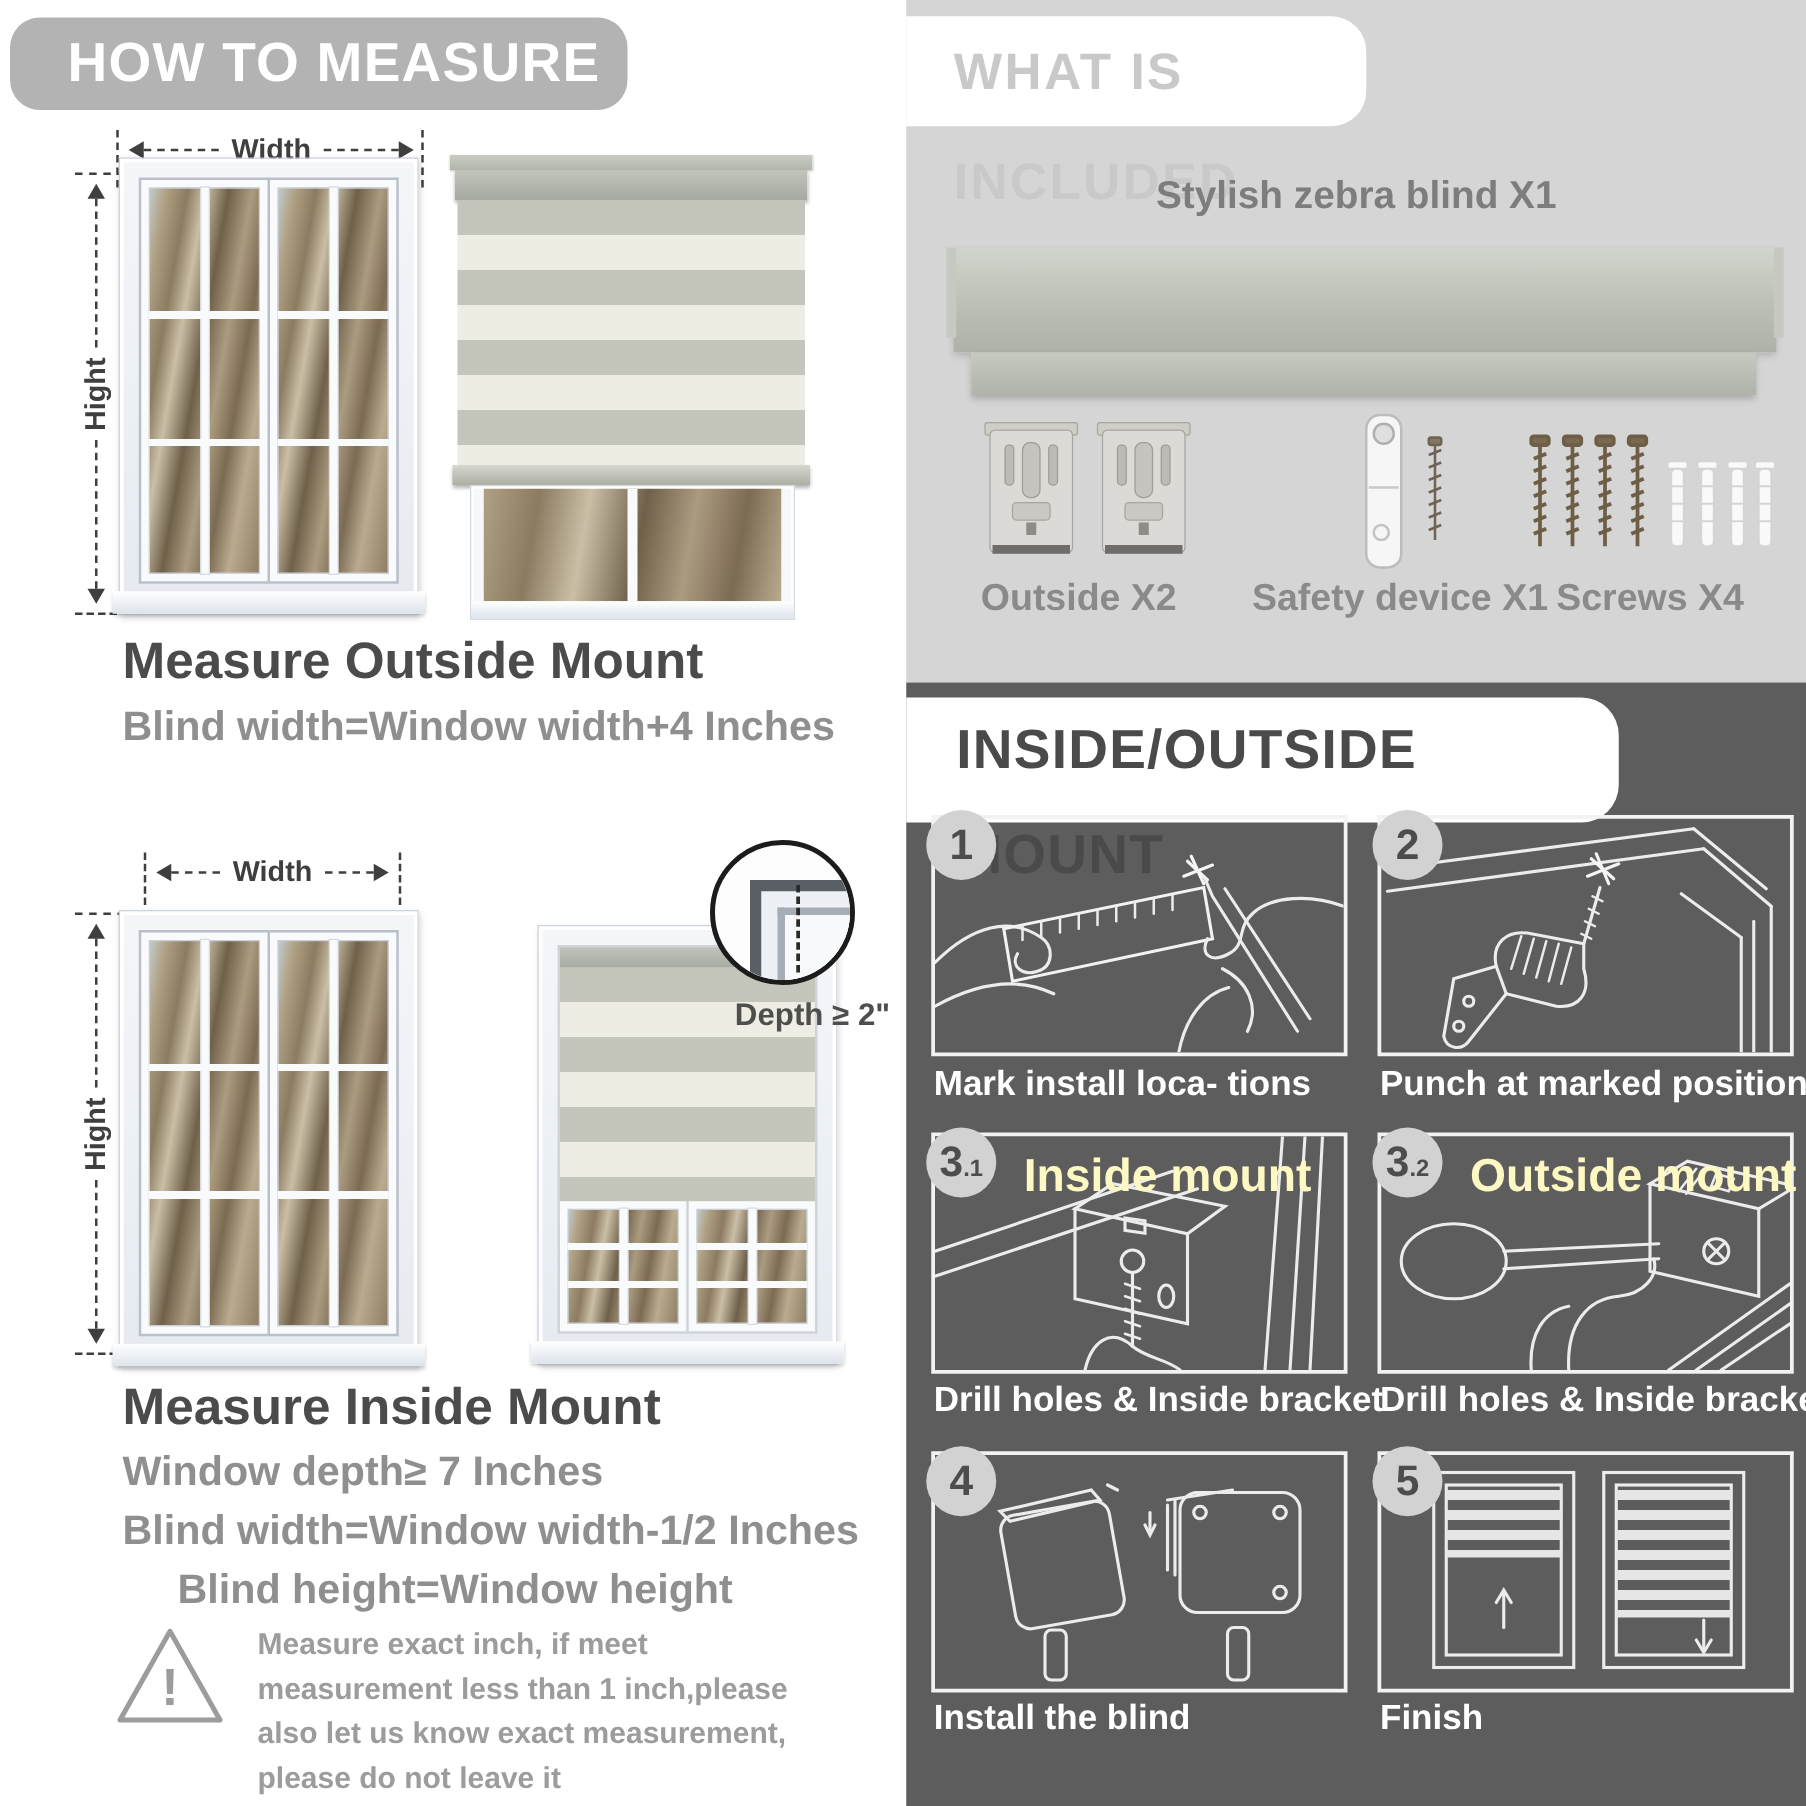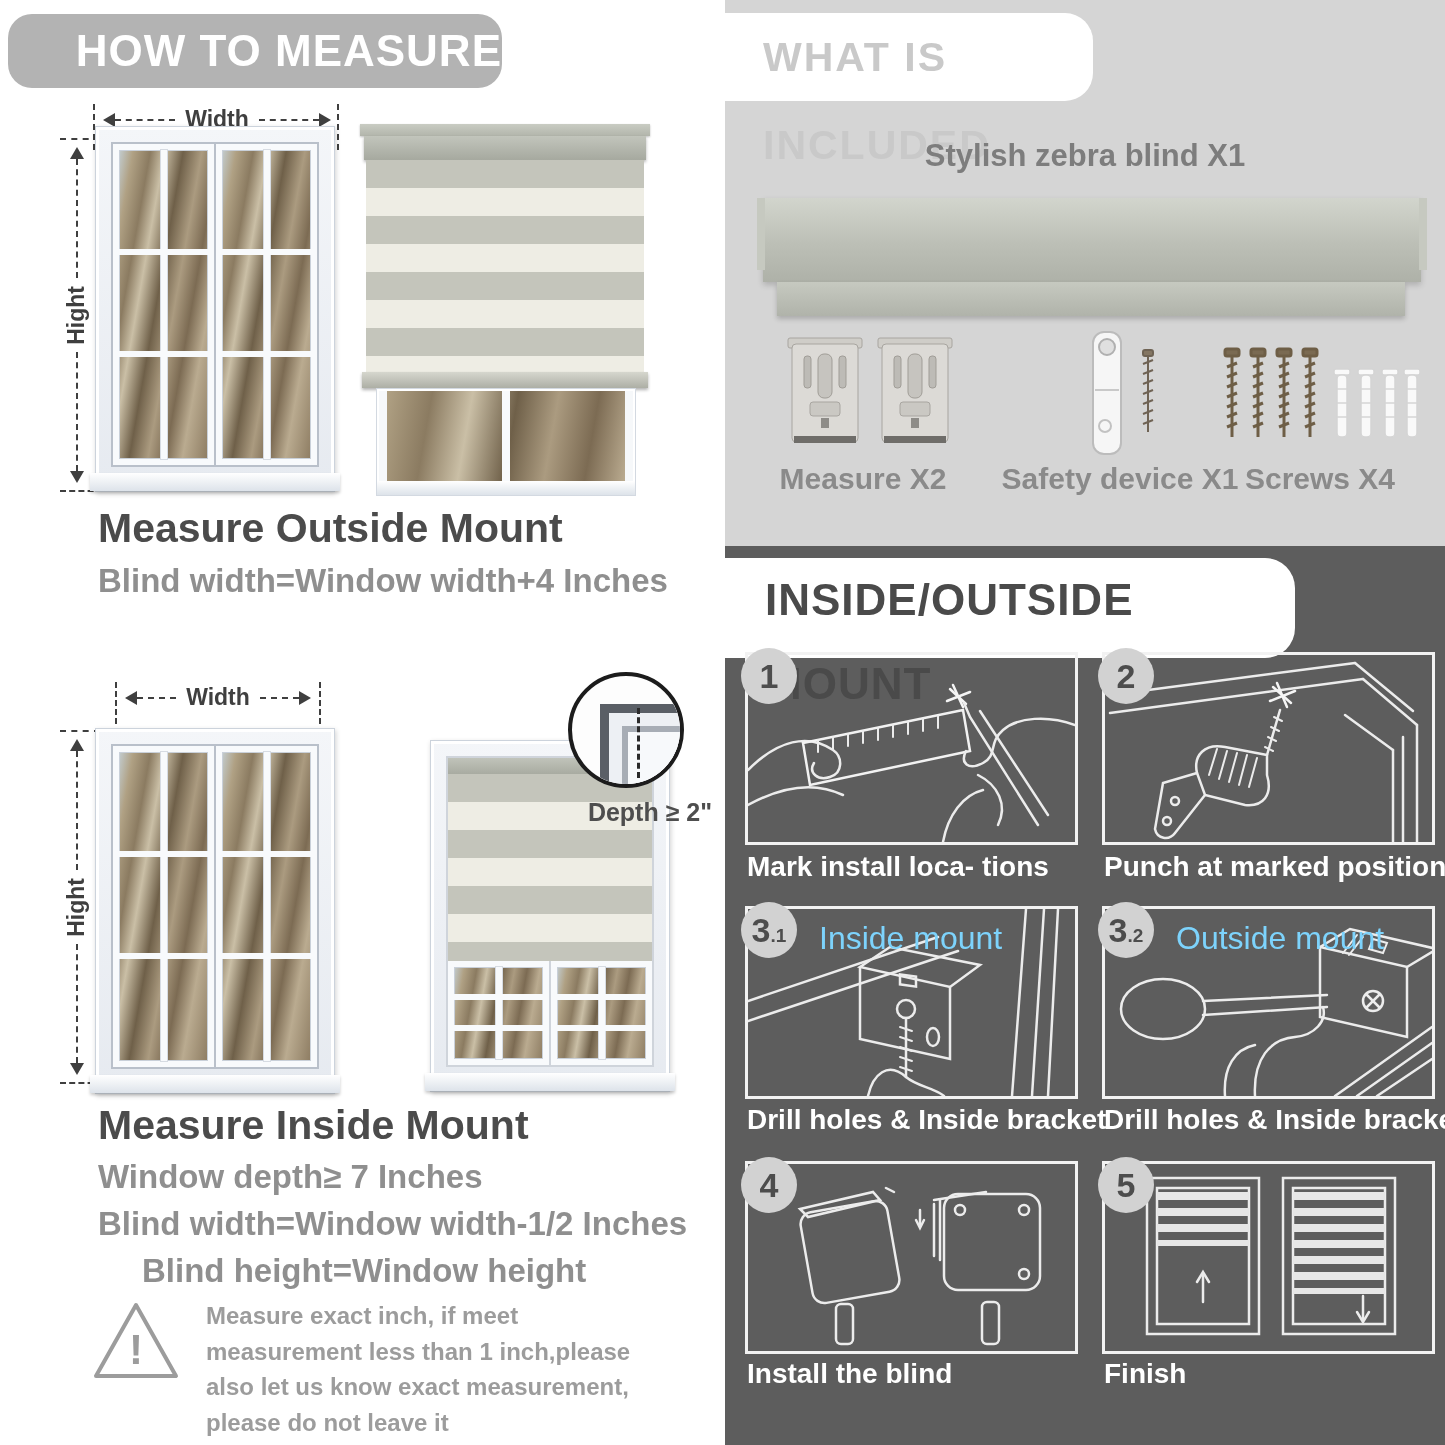--- a/index.html
+++ b/index.html
@@ -3,21 +3,21 @@
 <meta charset="utf-8">
 <style>
   html,body{margin:0;padding:0;background:#fff;}
   .page{position:relative;width:1445px;height:1445px;background:#ffffff;overflow:hidden;
         font-family:"Liberation Sans","DejaVu Sans",sans-serif;}
 
   
   .sec-left{position:absolute;left:0;top:0;width:725px;height:1445px;background:#ffffff;}
   .h1-bar{position:absolute;left:8px;top:14px;width:494px;height:74px;background:#b3b3b3;
           border-radius:24px;color:#ffffff;font-size:44px;font-weight:bold;letter-spacing:1px;
-          line-height:74px;padding-left:14px;box-sizing:border-box;text-align:right;}
+          line-height:74px;padding-left:46px;box-sizing:border-box;}
 
   h2.sec-title{position:absolute;margin:0;font-size:41px;font-weight:bold;color:#4b4b4b;left:98px;}
   .body-line{position:absolute;margin:0;font-size:33px;font-weight:bold;color:#8f8f8f;left:98px;white-space:nowrap;}
 
   .diagram{position:absolute;left:60px;}
   #diag-outside{top:98px;width:600px;height:404px;}
   #diag-inside{top:668px;width:650px;height:448px;}
 
   
   .win{position:absolute;background:linear-gradient(#f4f6f9,#e6eaf0);border:1px solid #ccd3dc;
@@ -86,21 +86,21 @@
   .inc-label{position:absolute;top:462px;font-size:30px;font-weight:bold;color:#8a8a8a;text-align:center;}
 
   
   .sec-mount{position:absolute;left:725px;top:546px;width:720px;height:899px;background:#5d5d5d;}
   .iom-box{position:absolute;left:0;top:12px;width:570px;height:100px;background:#ffffff;border-radius:0 30px 30px 0;
            color:#4a4a4a;font-size:44px;font-weight:bold;line-height:84px;padding-left:40px;box-sizing:border-box;letter-spacing:1px;}
   .panel{position:absolute;width:333px;height:193px;border:3px solid #f2f2f2;box-sizing:border-box;overflow:hidden;}
   .badge{position:absolute;left:-4px;top:-4px;width:56px;height:56px;border-radius:50%;background:#d2d2d2;
          color:#4d4d4d;display:flex;align-items:center;justify-content:center;font-weight:bold;font-size:34px;}
   .badge .sub{font-size:19px;margin-top:12px;}
-  .panel-title{position:absolute;left:74px;top:14px;color:#7dd3fc;font-size:32px;font-weight:normal;}
+  .panel-title{position:absolute;left:74px;top:14px;color:#fef9c3;font-size:37px;font-weight:bold;}
   .caption{position:absolute;color:#ffffff;font-size:28px;font-weight:bold;white-space:nowrap;}
   .step-art{position:absolute;inset:0;}
 </style>
 </head>
 <body>
 
 <div class="page">
 
   <section class="sec-left">
     <div class="h1-bar">
@@ -330,21 +330,21 @@
         <g transform="translate(192,0)">
             <rect x="-8" y="24" width="16" height="6" rx="2"></rect>
             <rect x="-5" y="30" width="10" height="62" rx="4"></rect>
             <line x1="-5" y1="44" x2="5" y2="44"></line>
             <line x1="-5" y1="58" x2="5" y2="58"></line>
             <line x1="-5" y1="72" x2="5" y2="72"></line>
           </g>
       </g>
     </svg>
 
-    <div class="inc-label" style="left:28px;width:220px;">Measure X2</div>
+    <div class="inc-label" style="left:28px;width:220px;">Outside X2</div>
     <div class="inc-label" style="left:250px;width:290px;">Safety device X1</div>
     <div class="inc-label" style="left:490px;width:210px;">Screws X4</div>
   </section>
 
   <section class="sec-mount">
     <div class="iom-box">
       <span>INSIDE/OUTSIDE MOUNT</span>
     </div>
 
     <div class="panel" style="left:20px;top:106px;">

